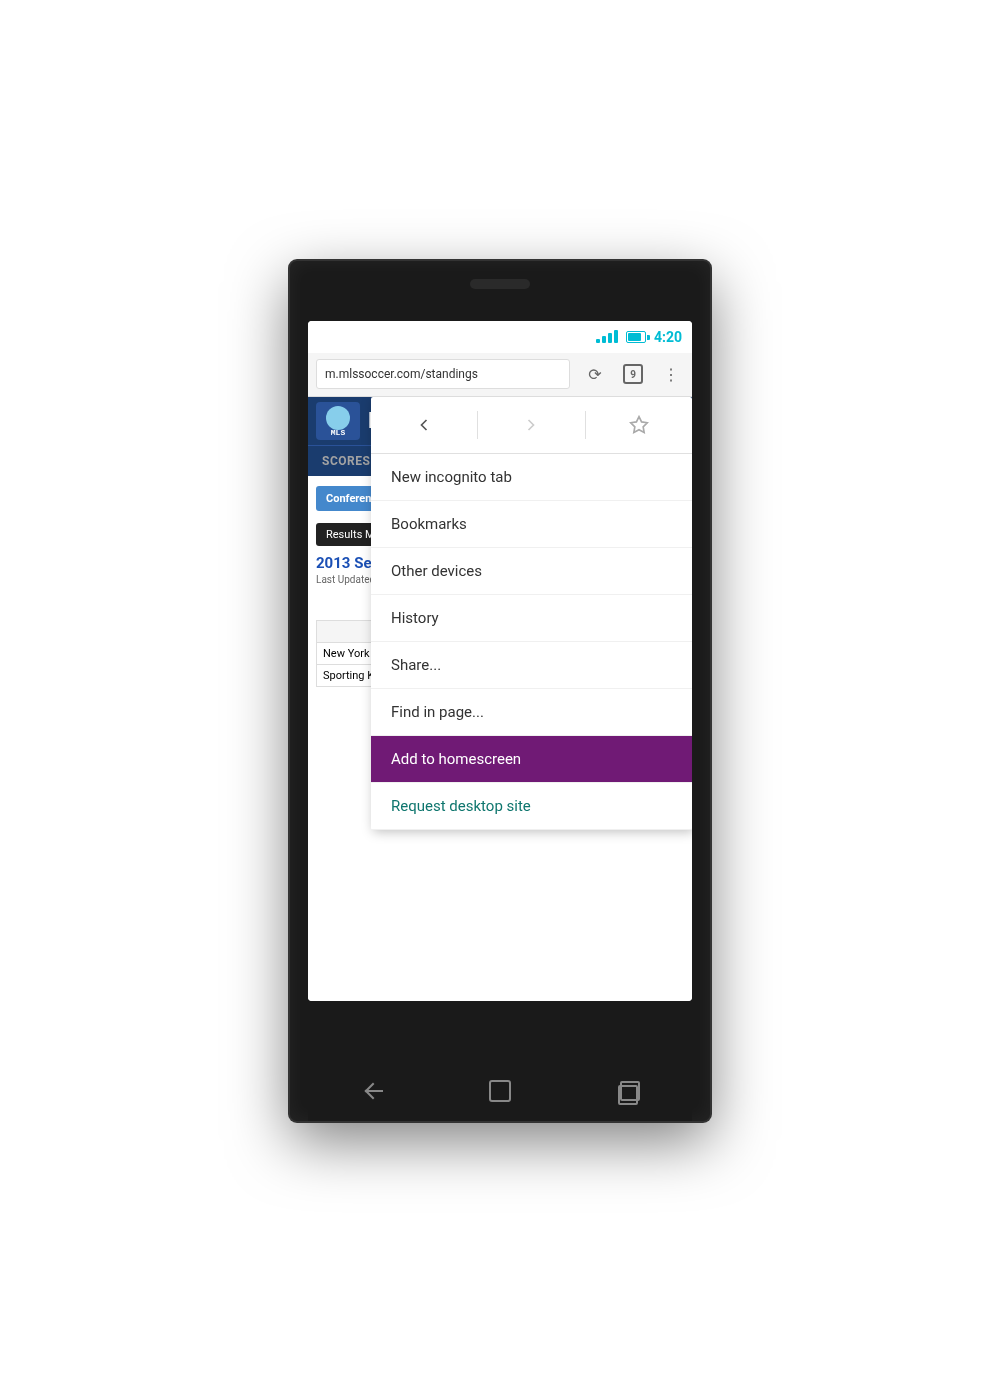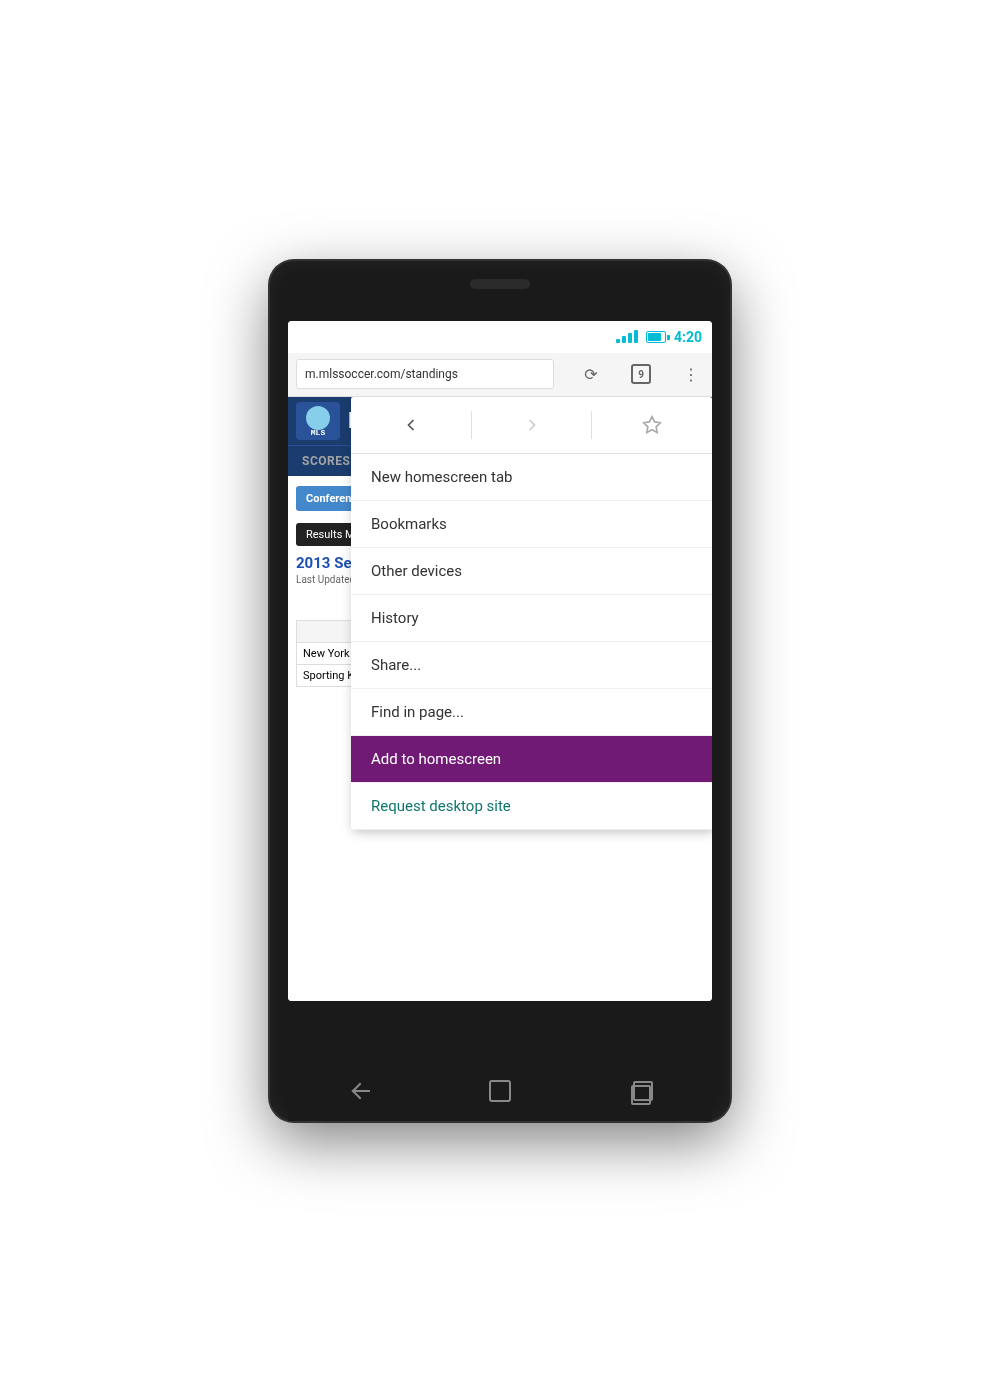--- a/index.html
+++ b/index.html
@@ -6,24 +6,24 @@
     body {
       background: #fff;
       display: flex;
       justify-content: center;
       align-items: center;
       min-height: 1381px;
       font-family: 'Roboto', Arial, sans-serif;
     }
 
     .phone-outer {
-      width: 460px;
+      width: 420px;
       height: 860px;
       background: #1a1a1a;
-      border-radius: 24px;
+      border-radius: 7px;
       position: relative;
       box-shadow: 0 0 0 2px #333, 0 20px 60px rgba(0,0,0,0.5), inset 0 0 20px rgba(255,255,255,0.05);
     }
 
     .phone-outer::before {
       content: '';
       position: absolute;
       top: 18px;
       left: 50%;
       transform: translateX(-50%);
@@ -102,21 +102,21 @@
       font-weight: bold;
     }
 
     
     .address-bar {
       height: 44px;
       background: #f5f5f5;
       display: flex;
       align-items: center;
       padding: 0 8px;
-      gap: 24px;
+      gap: 12px;
       border-bottom: 1px solid #ddd;
     }
     .url-field {
       flex: 1;
       background: #fff;
       border: 1px solid #ddd;
       border-radius: 3px;
       height: 30px;
       display: flex;
       align-items: center;
@@ -515,21 +515,21 @@
             </svg>
           </div>
           <div class="menu-nav-divider"></div>
           <div class="menu-nav-btn">
             <svg viewBox="0 0 24 24" fill="none" stroke="#aaa" stroke-width="2">
               <polygon points="12,2 15.09,8.26 22,9.27 17,14.14 18.18,21.02 12,17.77 5.82,21.02 7,14.14 2,9.27 8.91,8.26"></polygon>
             </svg>
           </div>
         </div>
 
-        <div class="menu-item">New homescreen tab</div>
+        <div class="menu-item">New incognito tab</div>
         <div class="menu-item">Bookmarks</div>
         <div class="menu-item">Other devices</div>
         <div class="menu-item">History</div>
         <div class="menu-item">Share...</div>
         <div class="menu-item">Find in page...</div>
         <div class="menu-item highlighted">Add to homescreen</div>
         <div class="menu-item partially-visible">Request desktop site</div>
       </div>
     </div>
 

